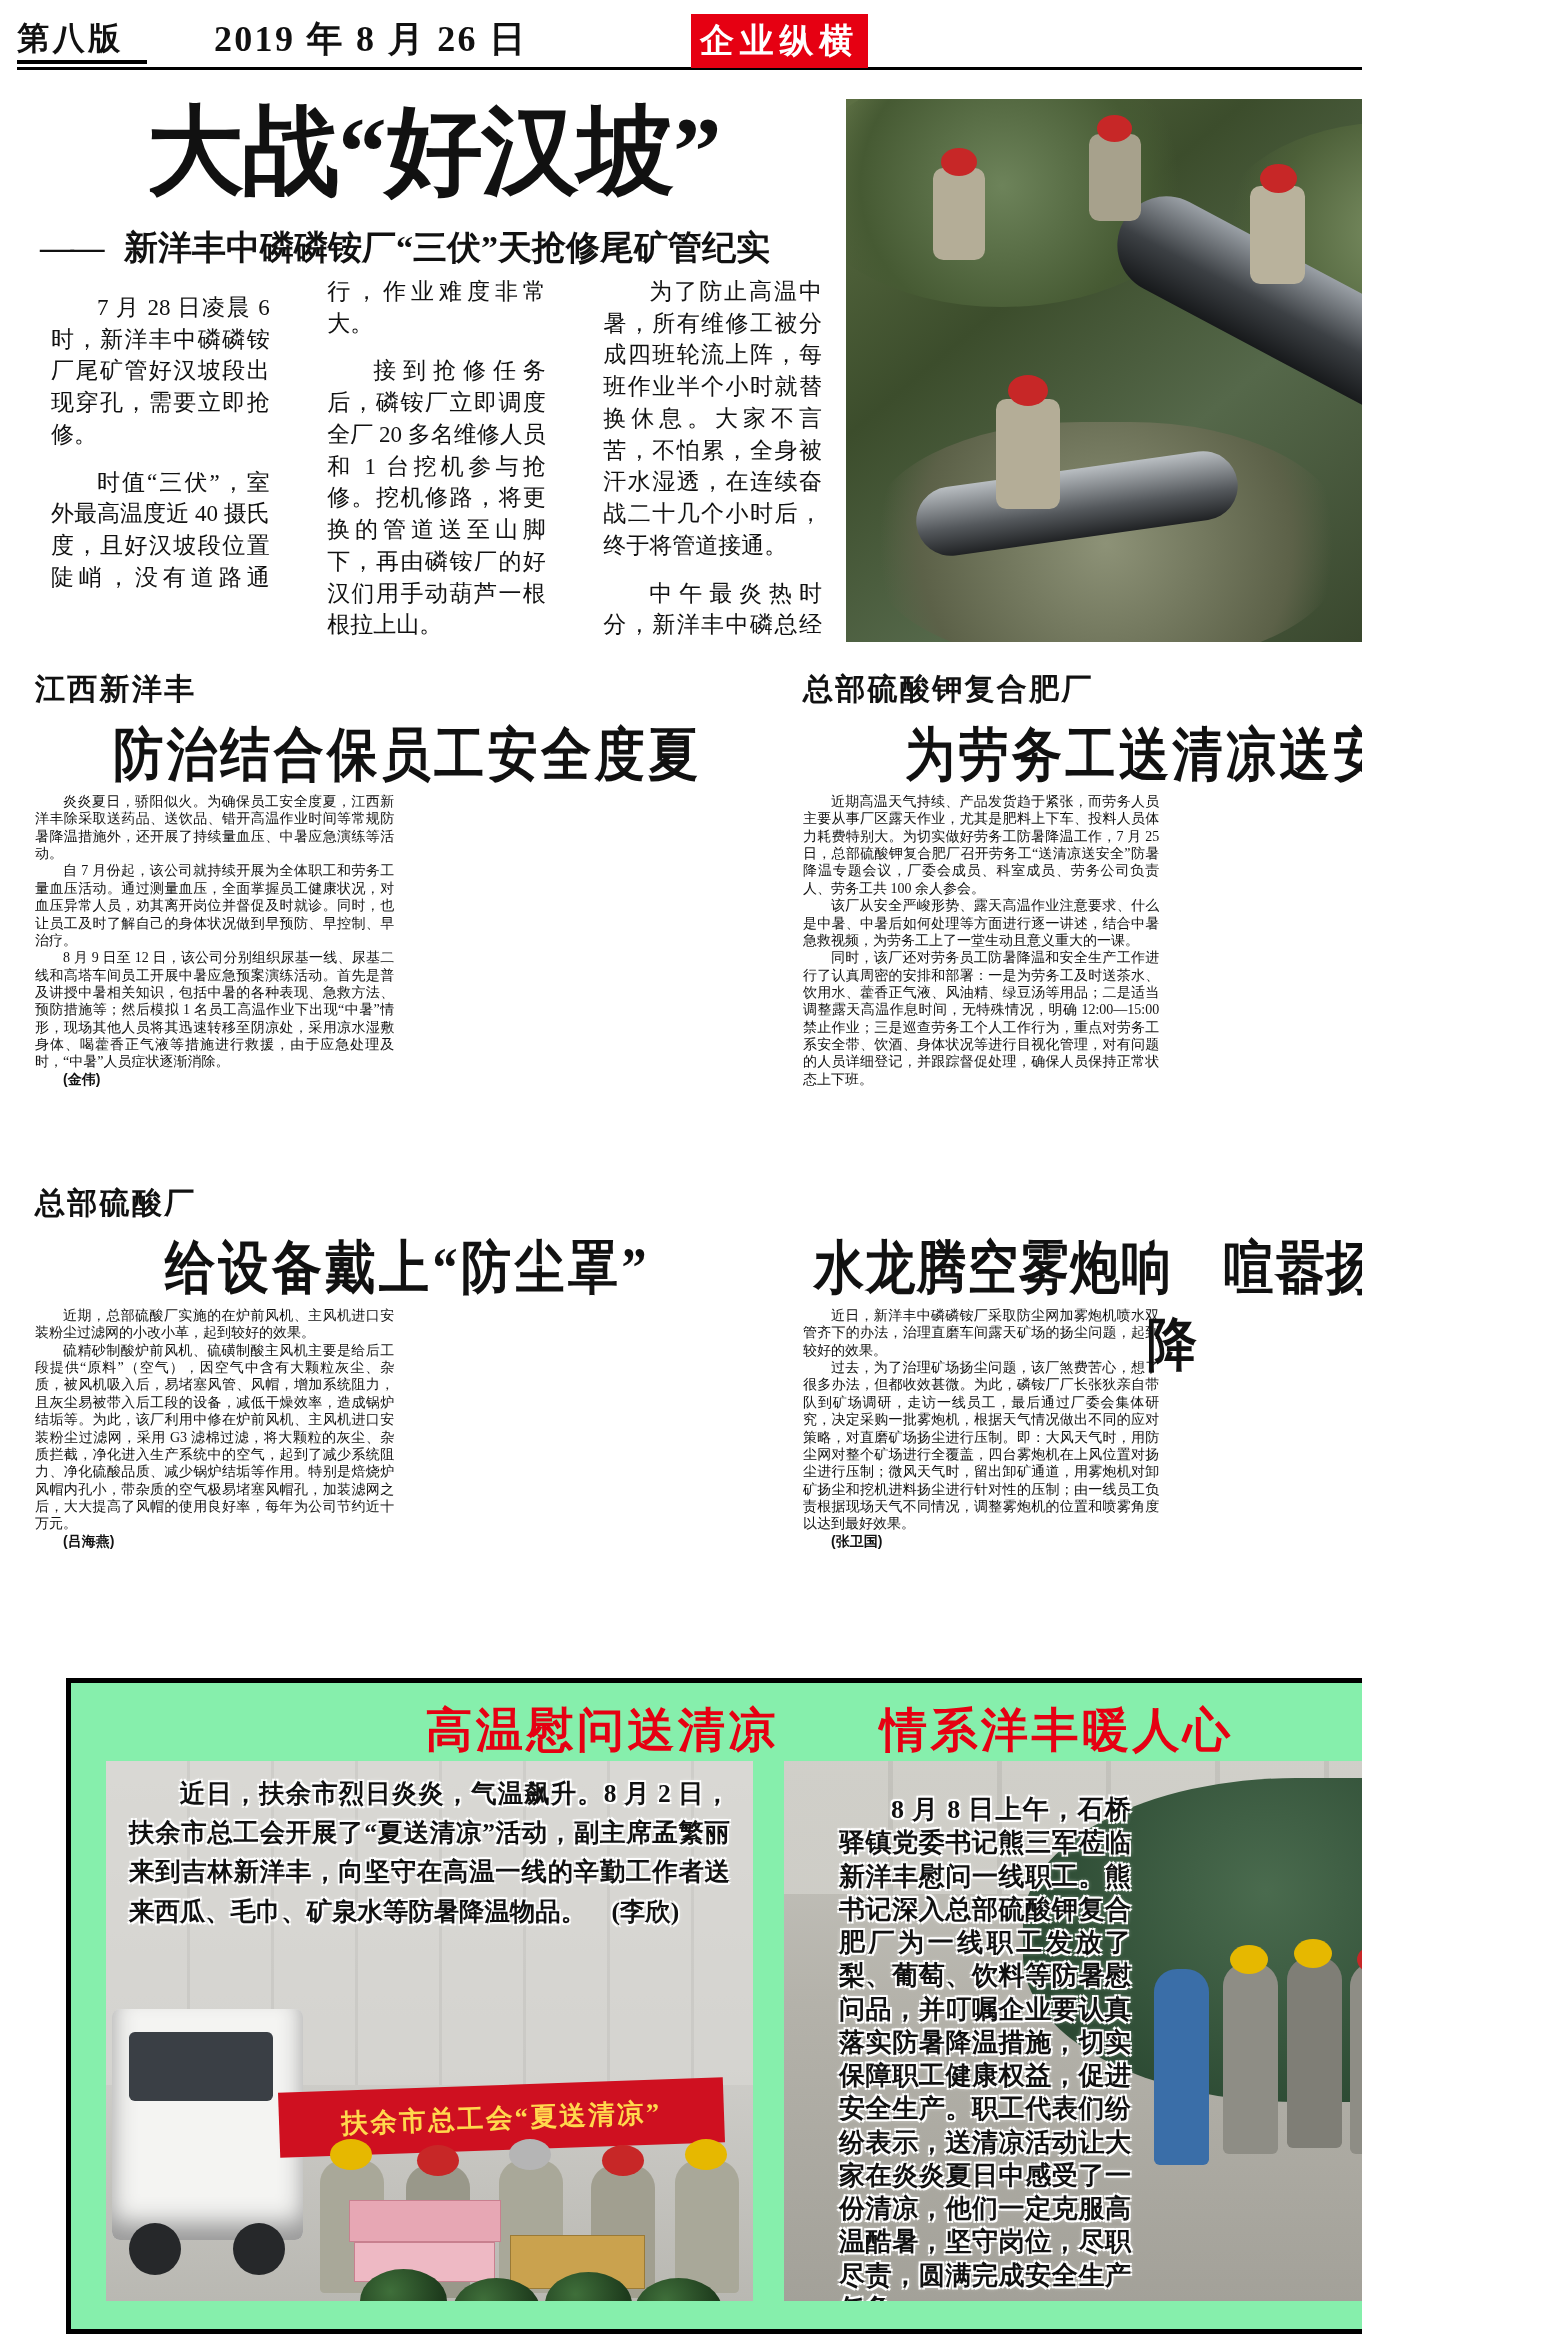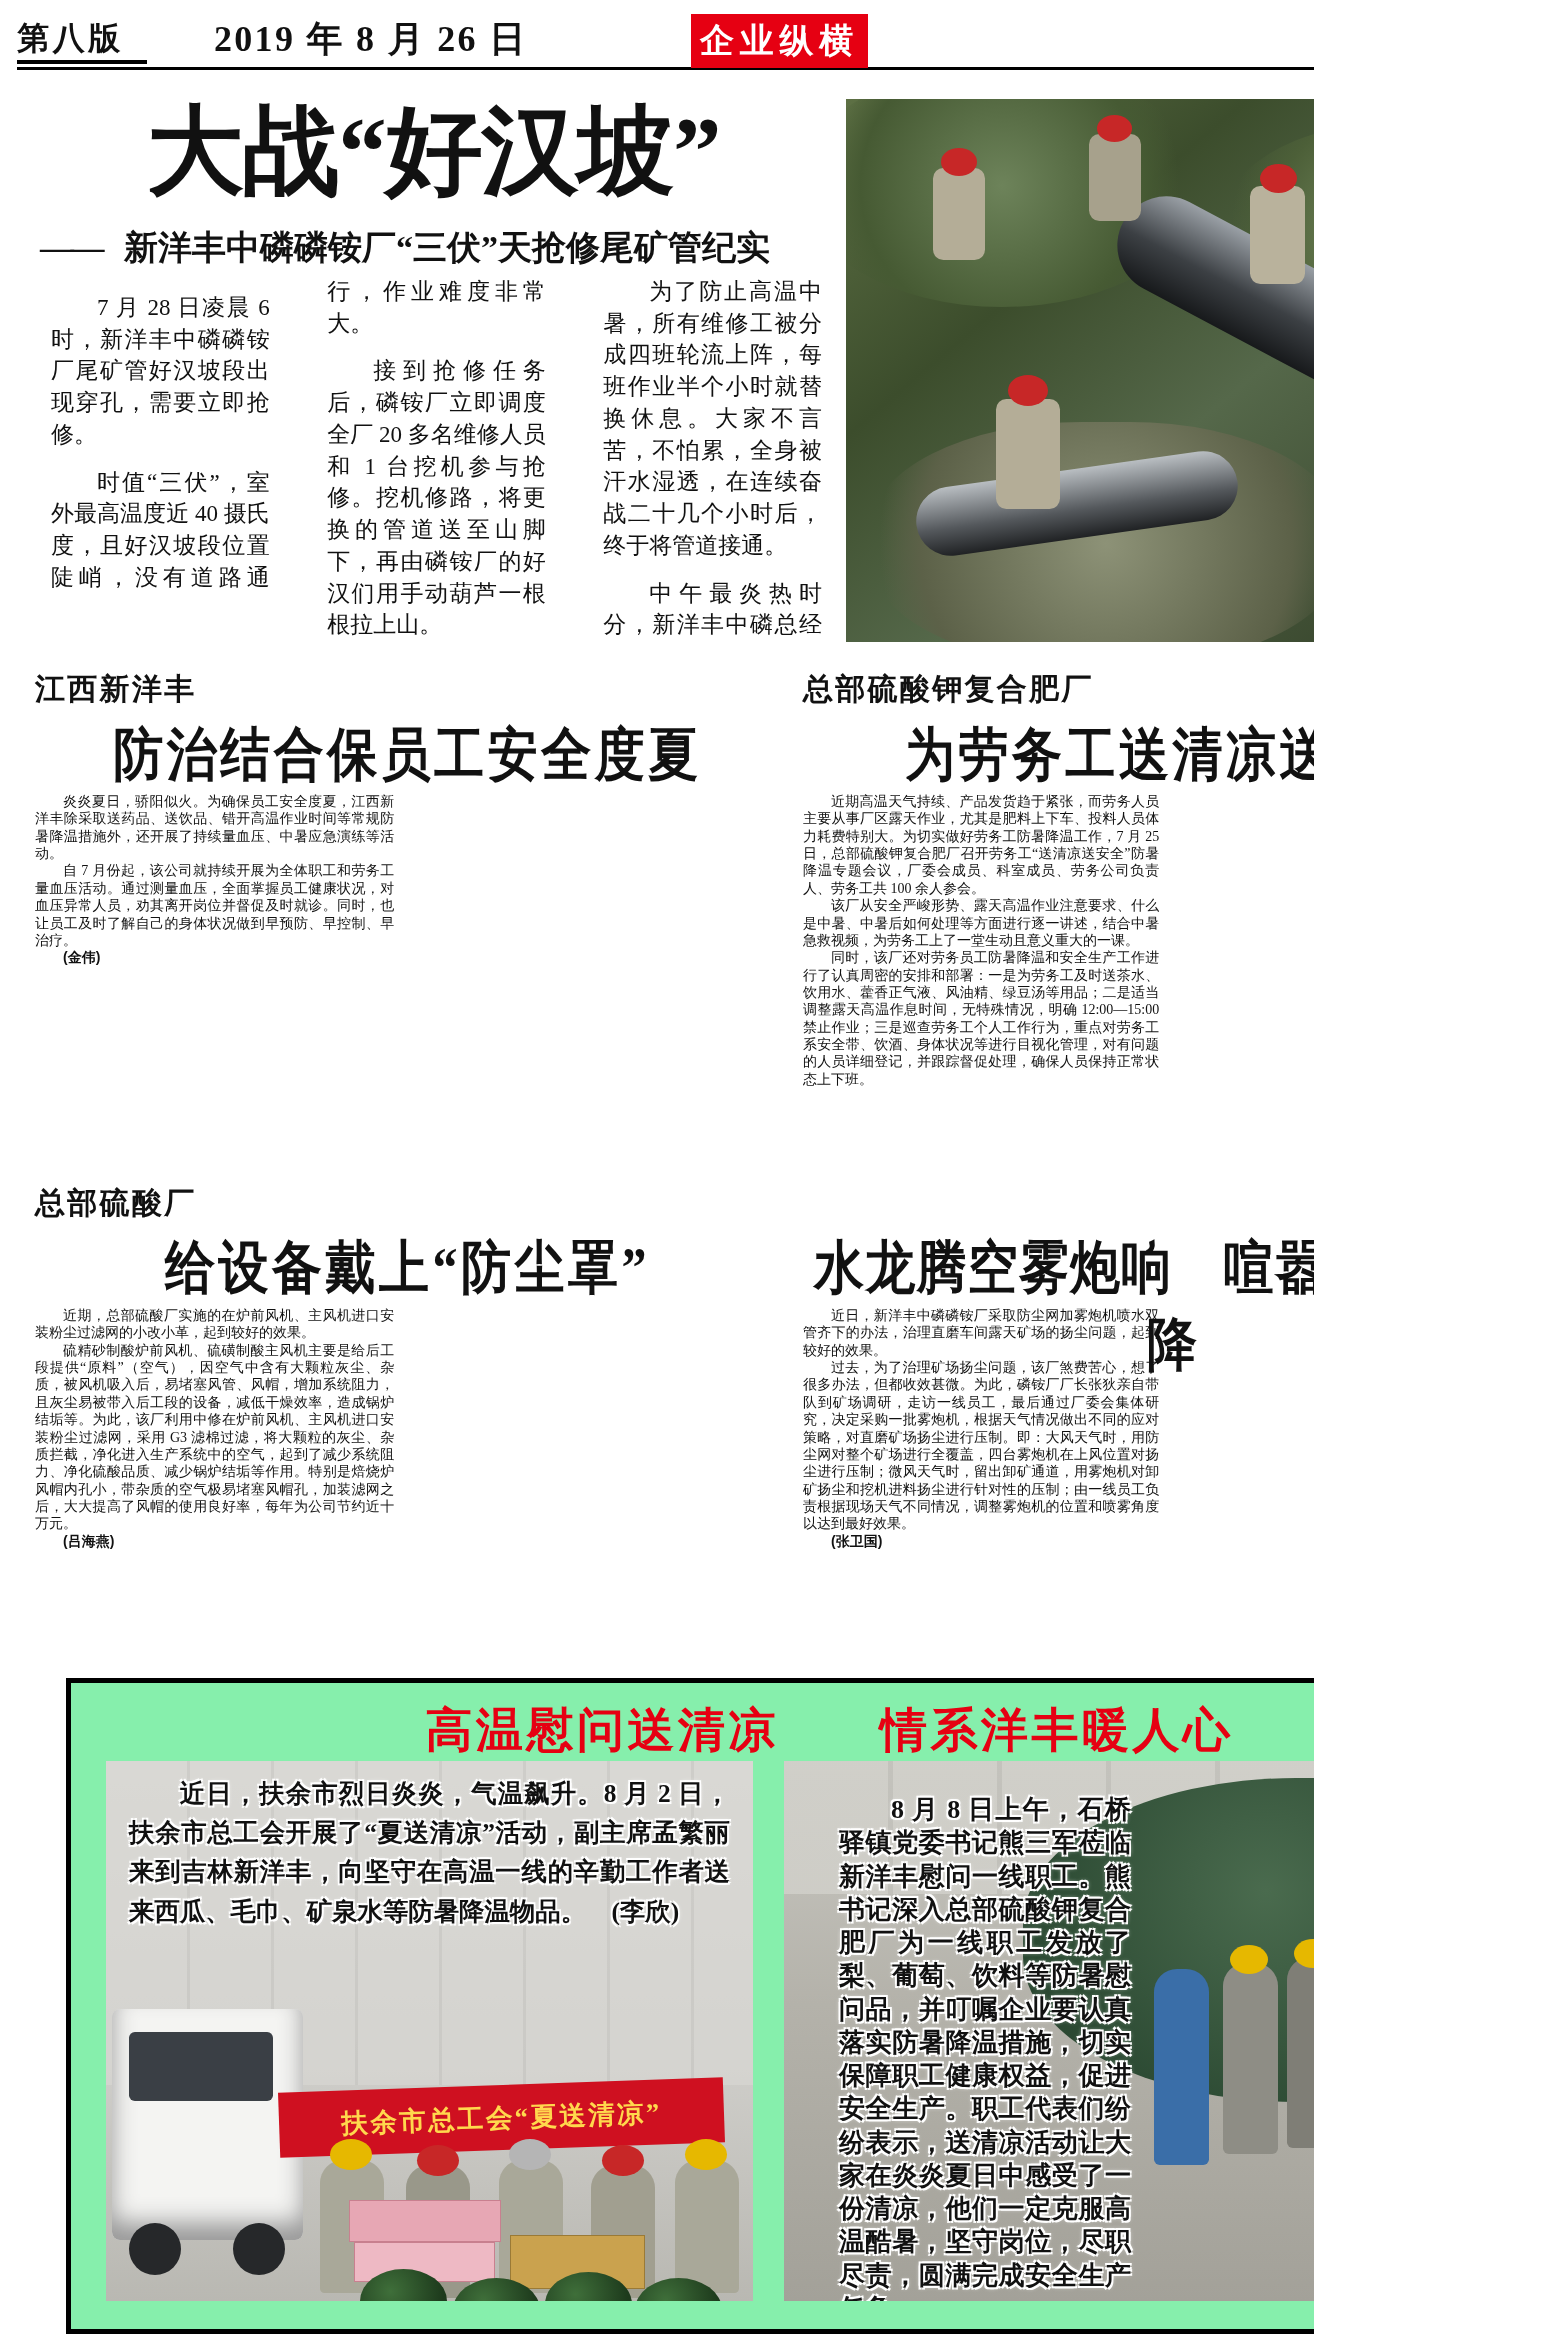--- a/index.html
+++ b/index.html
@@ -1,17 +1,17 @@
 <!DOCTYPE html>
 <html style="font-size:9.2px"><head>
 <meta charset="utf-8">
 <style>
   html,body{margin:0;padding:0;background:#ffffff;}
   .page{position:relative;width:1314px;height:2342px;background:#ffffff;overflow:hidden;
-        font-family:"Liberation Serif","DejaVu Serif",serif;color:#111;}
+        font-family:"Liberation Serif","DejaVu Serif",serif;color:#111;padding-left:48px;}
   
   .edition{position:absolute;left:17.3px;top:17.3px;font-size:32px;font-weight:bold;letter-spacing:3.5px;}
   .edition-underline{position:absolute;left:17.3px;top:60px;width:130px;height:3.5px;background:#000;}
   .pub-date{position:absolute;left:214px;top:15px;font-size:36px;font-weight:bold;letter-spacing:2.3px;}
   .header-rule{position:absolute;left:17.3px;top:67px;width:1374px;height:2.9px;background:#000;}
   .section-badge{position:absolute;left:691px;top:14.4px;width:177px;height:54px;background:#e60012;
         color:#fff;font-family:"Liberation Sans","DejaVu Sans",sans-serif;font-weight:bold;font-size:34px;
         display:flex;align-items:center;justify-content:center;letter-spacing:5.8px;}
   .masthead{position:absolute;left:1389px;top:3.5px;width:155px;height:49px;background:#d61318;
         display:flex;align-items:center;justify-content:center;}
@@ -128,20 +128,21 @@
     <div class="helmet" style="left:577px;top:110px;width:38px;height:30px;background:#e6b800;"></div>
     <div class="worker" style="left:150px;top:300px;width:64px;height:110px;background:#b4ad97;"></div>
     <div class="helmet" style="left:162px;top:276px;width:40px;height:31px;background:#c72727;"></div>
   </div>
 
   <div class="kicker" style="left:35px;top:669px;">江西新洋丰</div>
   <div class="art-title" style="left:35px;top:716px;width:745px;">防治结合保员工安全度夏</div>
   <div class="art-body" style="left:35px;top:793px;width:745px;height:354px;">
     <p>炎炎夏日，骄阳似火。为确保员工安全度夏，江西新洋丰除采取送药品、送饮品、错开高温作业时间等常规防暑降温措施外，还开展了持续量血压、中暑应急演练等活动。</p>
     <p>自 7 月份起，该公司就持续开展为全体职工和劳务工量血压活动。通过测量血压，全面掌握员工健康状况，对血压异常人员，劝其离开岗位并督促及时就诊。同时，也让员工及时了解自己的身体状况做到早预防、早控制、早治疗。</p>
+    <p>8 月 9 日至 12 日，该公司分别组织尿基一线、尿基二线和高塔车间员工开展中暑应急预案演练活动。首先是普及讲授中暑相关知识，包括中暑的各种表现、急救方法、预防措施等；然后模拟 1 名员工高温作业下出现“中暑”情形，现场其他人员将其迅速转移至阴凉处，采用凉水湿敷身体、喝藿香正气液等措施进行救援，由于应急处理及时，“中暑”人员症状逐渐消除。</p>
     <p class="byline">(金伟)</p>
   </div>
 
   <div class="kicker" style="left:803px;top:669px;">总部硫酸钾复合肥厂</div>
   <div class="art-title" style="left:803px;top:716px;width:739px;">为劳务工送清凉送安全</div>
   <div class="art-body" style="left:803px;top:793px;width:739px;height:354px;">
     <p>近期高温天气持续、产品发货趋于紧张，而劳务人员主要从事厂区露天作业，尤其是肥料上下车、投料人员体力耗费特别大。为切实做好劳务工防暑降温工作，7 月 25 日，总部硫酸钾复合肥厂召开劳务工“送清凉送安全”防暑降温专题会议，厂委会成员、科室成员、劳务公司负责人、劳务工共 100 余人参会。</p>
     <p>该厂从安全严峻形势、露天高温作业注意要求、什么是中暑、中暑后如何处理等方面进行逐一讲述，结合中暑急救视频，为劳务工上了一堂生动且意义重大的一课。</p>
     <p>同时，该厂还对劳务员工防暑降温和安全生产工作进行了认真周密的安排和部署：一是为劳务工及时送茶水、饮用水、藿香正气液、风油精、绿豆汤等用品；二是适当调整露天高温作息时间，无特殊情况，明确 12:00—15:00 禁止作业；三是巡查劳务工个人工作行为，重点对劳务工系安全带、饮酒、身体状况等进行目视化管理，对有问题的人员详细登记，并跟踪督促处理，确保人员保持正常状态上下班。</p>
 

